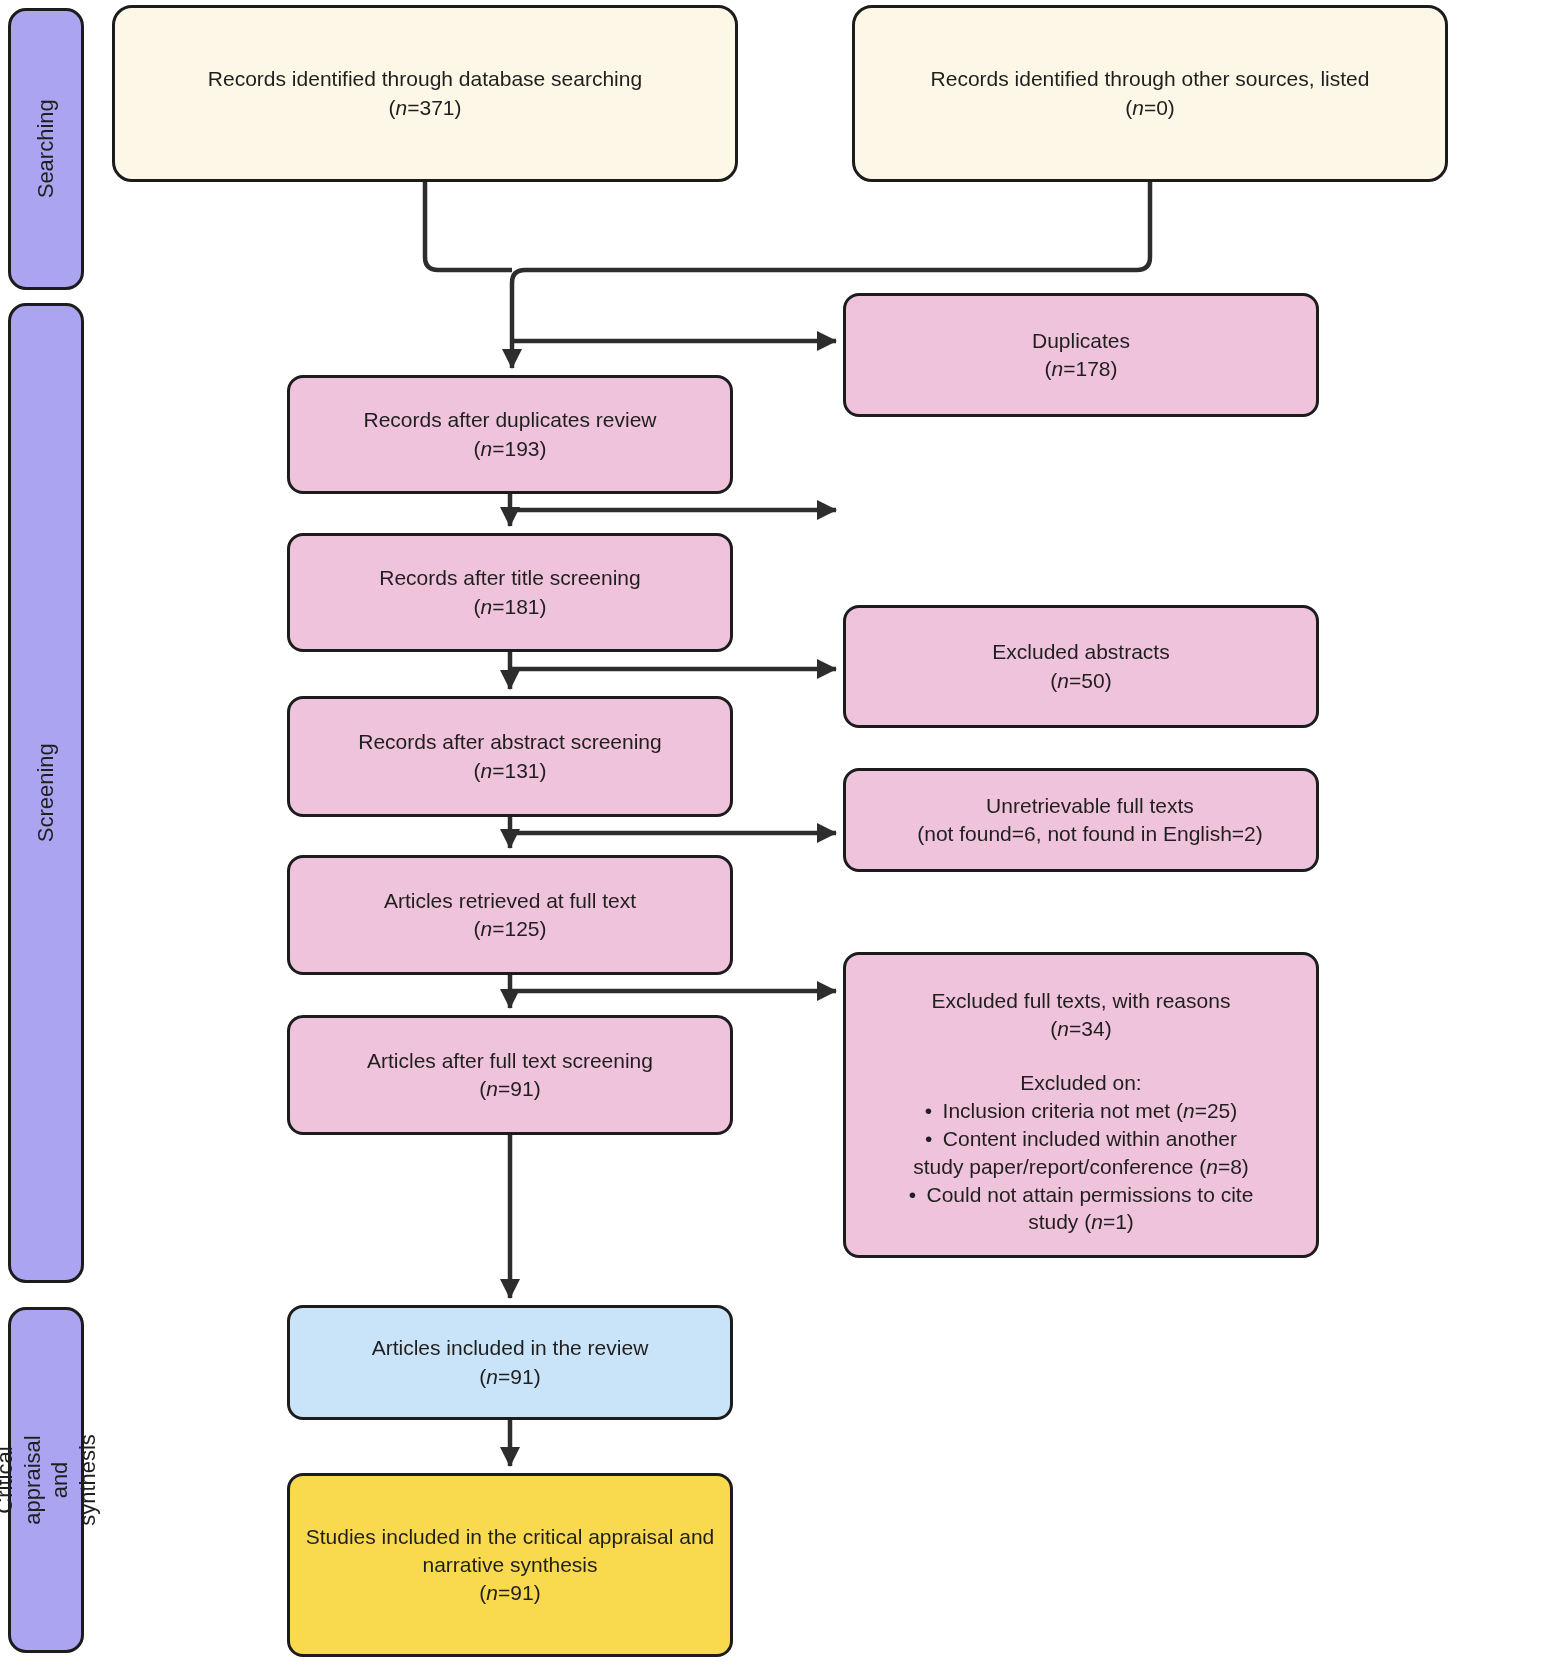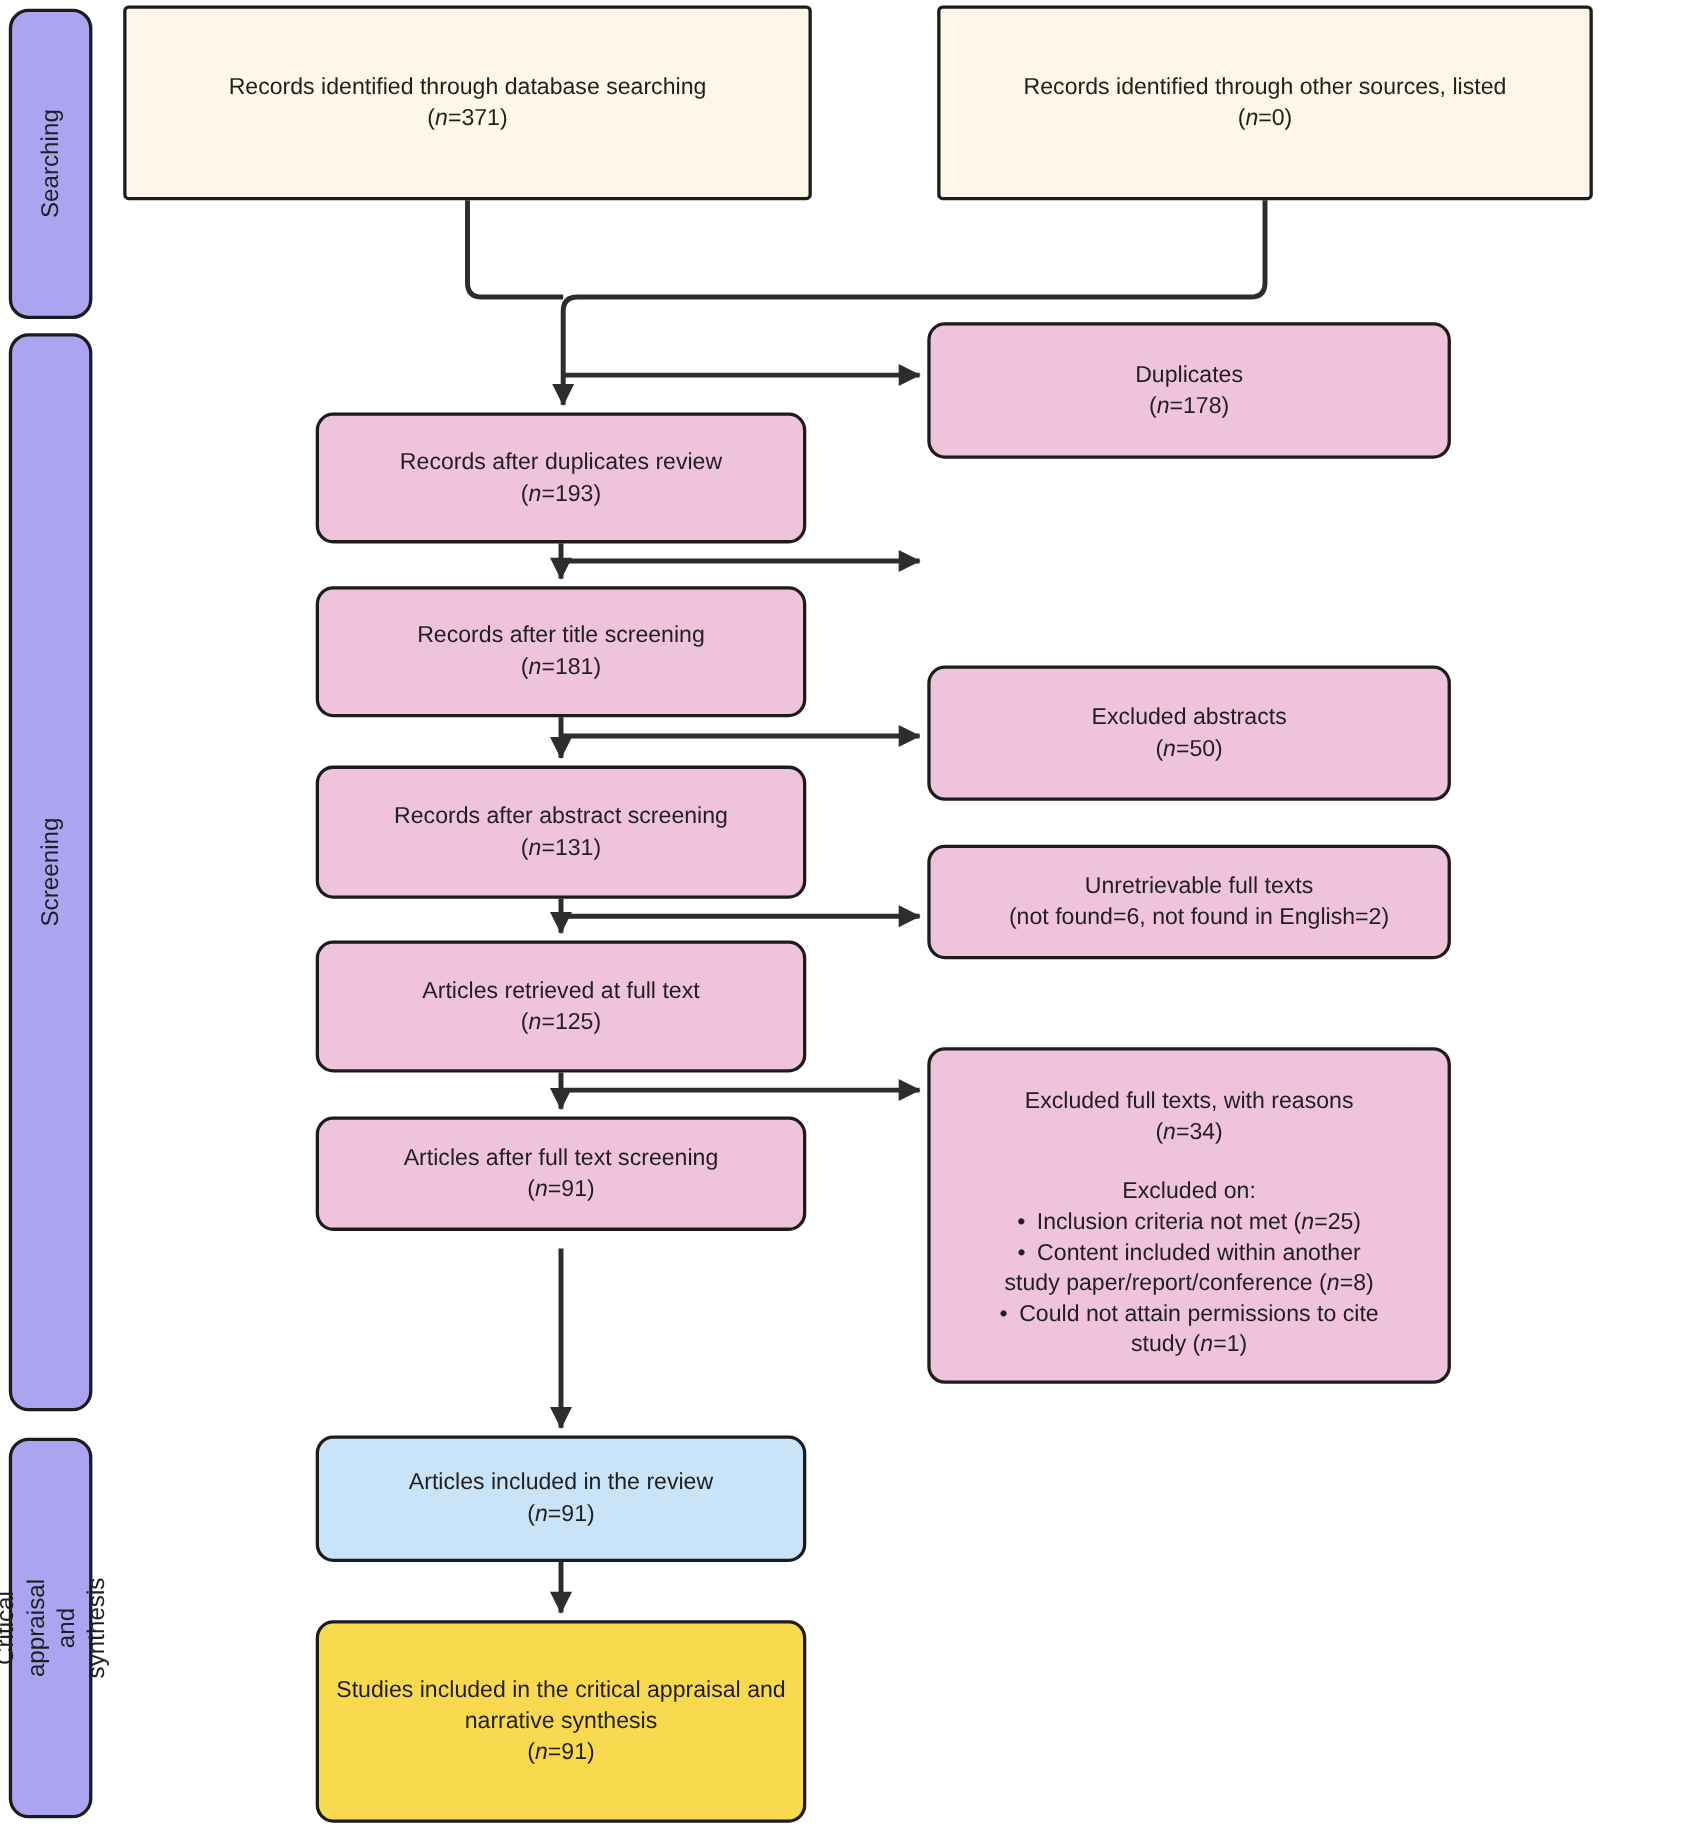--- a/index.html
+++ b/index.html
@@ -28,21 +28,21 @@
     display:flex;
     flex-direction:column;
     align-items:center;
     justify-content:center;
     text-align:center;
     font-size:21px;
     line-height:1.34;
     padding:8px 14px;
   }
   .rounded{border-radius:16px;}
-  .cream{background:var(--cream);border-radius:5px;}
+  .cream{background:var(--cream);border-radius:20px;}
   .pink{background:var(--pink);}
   .blue{background:var(--blue);}
   .yellow{background:var(--yellow);}
   .sidebar{
     position:absolute;
     left:8px;width:76px;
     box-sizing:border-box;
     background:var(--purple);
     border:3px solid var(--line);
     border-radius:18px;
@@ -65,21 +65,21 @@
   #sidebar-critical{top:1307px;height:346px;}
   
   #box-db-search{left:112px;top:5px;width:626px;height:177px;}
   #box-other-sources{left:852px;top:5px;width:596px;height:177px;}
   
   .leftcol{left:287px;width:446px;}
   #box-after-duplicates{top:375px;height:119px;}
   #box-after-title{top:533px;height:119px;}
   #box-after-abstract{top:696px;height:121px;}
   #box-retrieved{top:855px;height:120px;}
-  #box-after-fulltext{top:1015px;height:104px;}
+  #box-after-fulltext{top:1015px;height:120px;}
   #box-included-review{top:1305px;height:115px;}
   #box-synthesis{top:1473px;height:184px;}
   
   .rightcol{left:843px;width:476px;}
   #box-duplicates{top:293px;height:124px;}
   #box-excluded-titles{top:453px;height:124px;}
   #box-excluded-abstracts{top:605px;height:123px;}
   #box-unretrievable{top:768px;height:104px;padding-left:32px;}
   #box-excluded-fulltexts{top:952px;height:306px;justify-content:flex-start;padding-top:32px;}
   .spacer{height:26px;}

